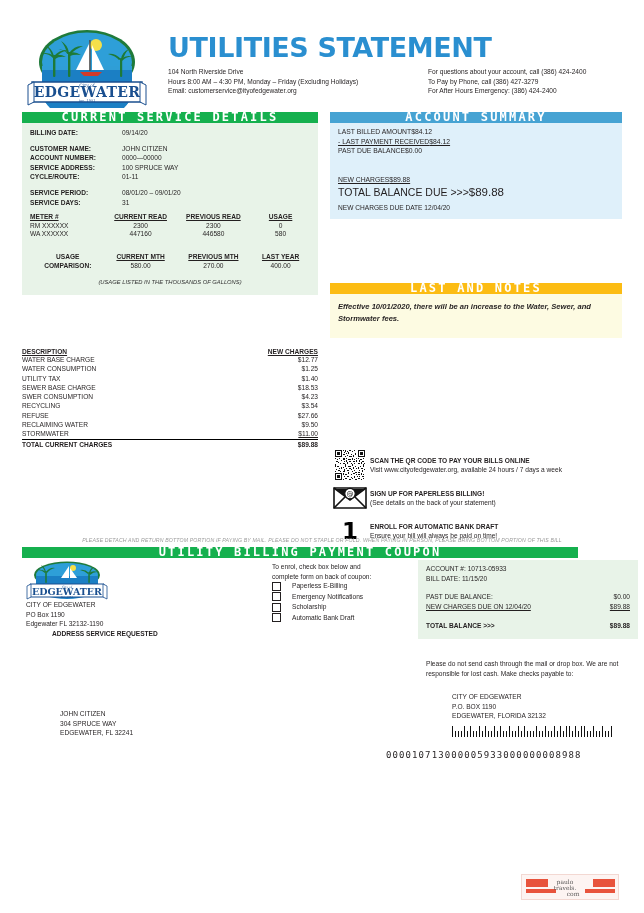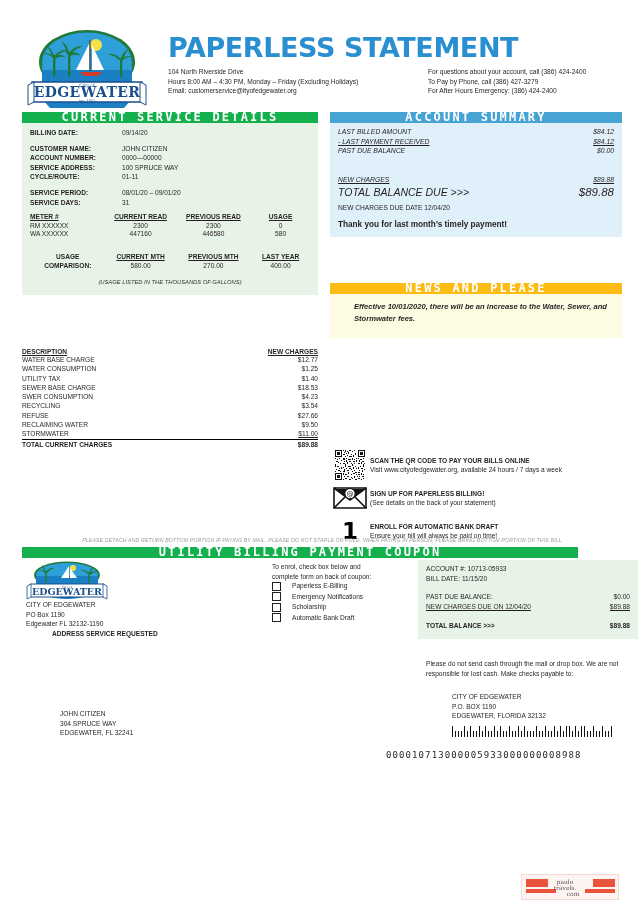--- a/index.html
+++ b/index.html
@@ -140,21 +140,21 @@
 
   
   .acct {
     position: absolute;
     left: 330px; top: 112px;
     width: 292px;
     background: #dff0fa;
     padding-bottom: 8px;
   }
   .acct-body { padding: 4px 8px 0 8px; font-size: 6.8px; color: #231f20; }
-  .arow { display: flex; justify-content: space-between; line-height: 9.6px; font-style: italic; }
+  .arow { display: flex; line-height: 9.6px; }
   .arow.ul span { text-decoration: underline; }
   .arow.big {
     font-size: 10.5px;
     line-height: 15px;
     margin-top: 1px;
   }
   .arow.big .amt { font-size: 11.5px; }
   .acct .due { font-size: 6.6px; margin-top: 4px; }
   .acct .thanks {
     font-size: 8.2px;
@@ -164,21 +164,21 @@
 
   
   .news {
     position: absolute;
     left: 330px; top: 283px;
     width: 292px;
     background: #fdfbe2;
     padding-bottom: 14px;
   }
   .news-body {
-    padding: 7px 9px 0 24px;
+    padding: 7px 9px 0 8px;
     font-size: 7.6px;
     line-height: 11.5px;
     font-style: italic;
     font-weight: bold;
     color: #231f20;
   }
 
   
   .promos {
     position: absolute;
@@ -351,21 +351,21 @@
         <path d="M6 56 h110 v20 h-110 z" fill="#ffffff"></path>
         <path d="M6 56 h110 v20 h-110 z" fill="none" stroke="#1a4f8f" stroke-width="1.4"></path>
         <path d="M2 59 l6 -3 v20 l-6 3 z" fill="#ffffff" stroke="#1a4f8f" stroke-width="1"></path>
         <path d="M120 59 l-6 -3 v20 l6 3 z" fill="#ffffff" stroke="#1a4f8f" stroke-width="1"></path>
         <text x="61" y="60.5" font-family="DejaVu Serif, serif" font-size="4.6" fill="#1a4f8f" text-anchor="middle">City of</text>
         <text x="61" y="71" font-family="DejaVu Serif, serif" font-size="14" font-weight="bold" fill="#1a4f8f" text-anchor="middle" letter-spacing="0.4">EDGEWATER</text>
         <text x="61" y="75.5" font-family="DejaVu Serif, serif" font-size="3.6" fill="#1a4f8f" text-anchor="middle">Inc. 1951</text>
       </svg>
     </div>
 
-    <div class="doc-title">PAPERLESS STATEMENT</div>
+    <div class="doc-title">UTILITIES STATEMENT</div>
 
     <div class="addr-block">
       <div>104 North Riverside Drive</div>
       <div>Hours 8:00 AM – 4:30 PM, Monday – Friday (Excluding Holidays)</div>
       <div>Email: customerservice@ityofedgewater.org</div>
     </div>
 
     <div class="contact-block">
       <div>For questions about your account, call (386) 424-2400</div>
       <div>To Pay by Phone, call (386) 427-3279</div>
@@ -520,26 +520,25 @@
       <div style="height:19px"></div>
       <div class="arow ul">
         <span>NEW CHARGES</span>
         <span>$89.88</span>
       </div>
       <div class="arow big">
         <span>TOTAL BALANCE DUE &gt;&gt;&gt;</span>
         <span class="amt">$89.88</span>
       </div>
       <div class="due">NEW CHARGES DUE DATE 12/04/20</div>
-      <div class="thanks">Thank you for last month’s timely payment!</div>
     </div>
   </div>
 
   <div class="news">
-    <div class="bar bar-yellow">NEWS AND PLEASE</div>
+    <div class="bar bar-yellow">LAST AND NOTES</div>
     <div class="news-body">Effective 10/01/2020, there will be an increase to the Water, Sewer, and Stormwater fees.</div>
   </div>
 
   <div class="promos">
 
     <div class="promo">
       <div class="promo-ico">
         <svg width="30" height="30" viewBox="0 0 29 29" shape-rendering="crispEdges">
           <rect width="29" height="29" fill="#fff"></rect>
           <g fill="#111">

